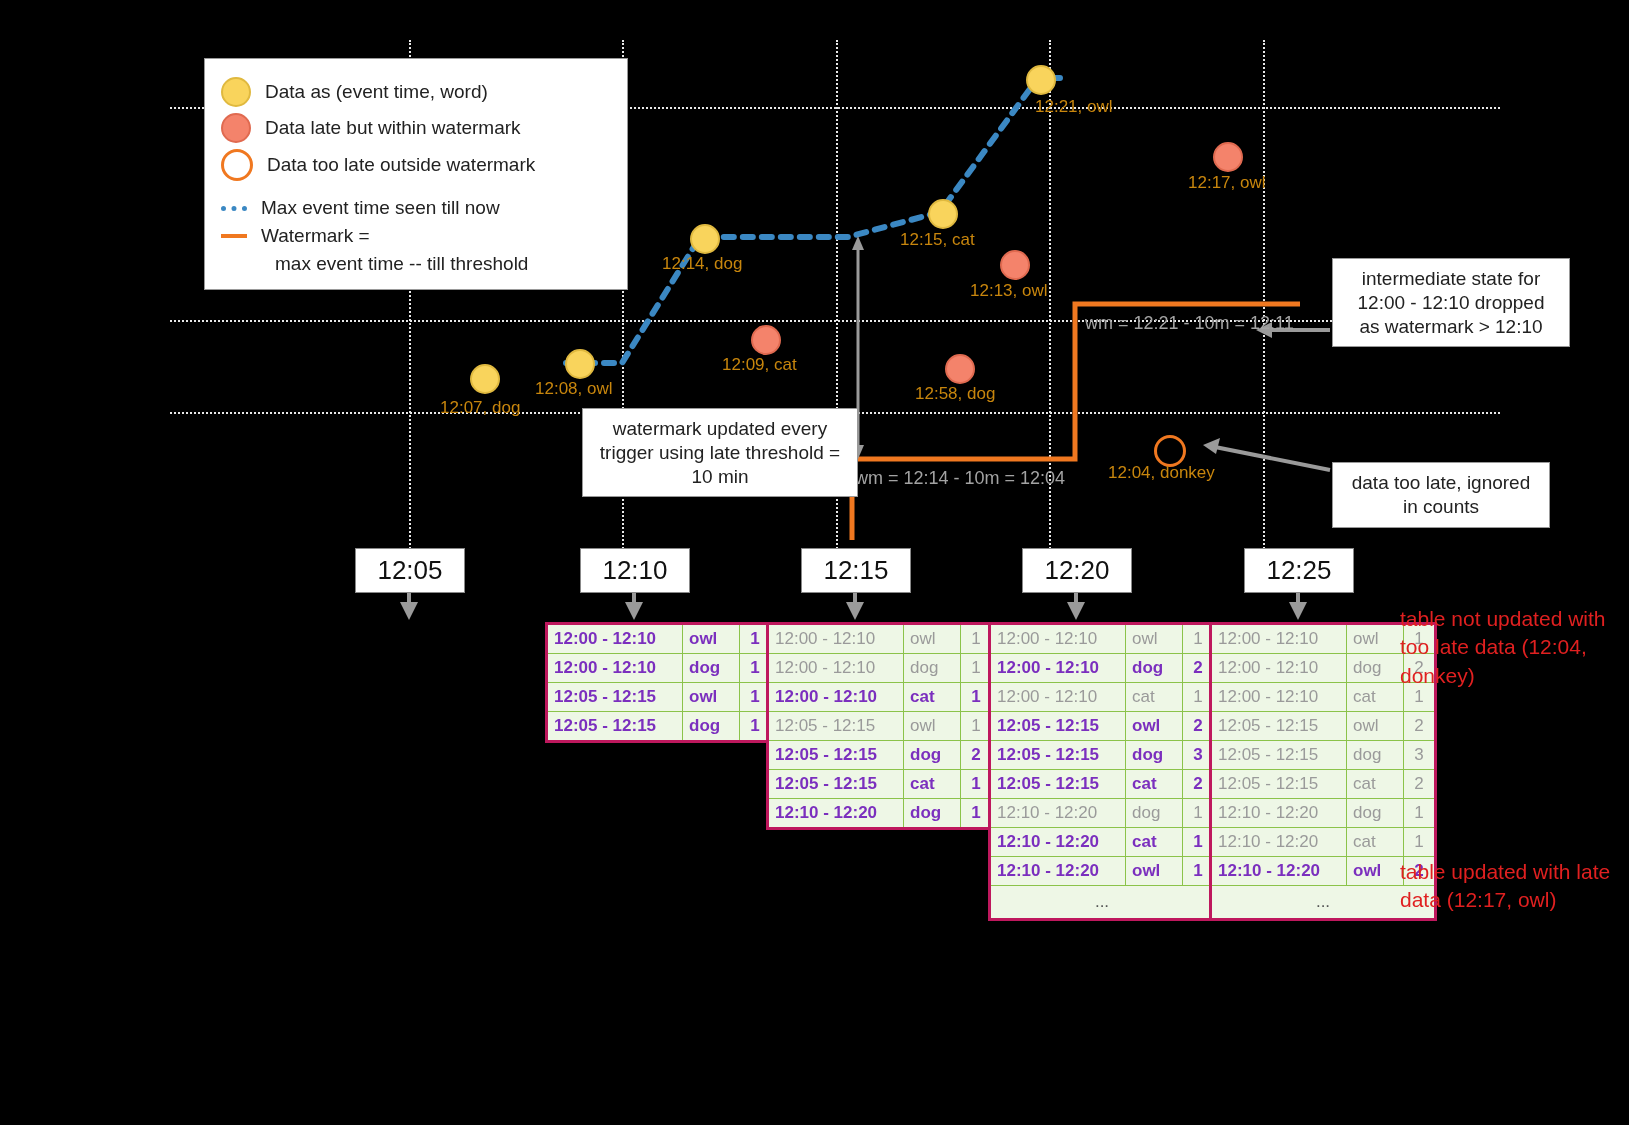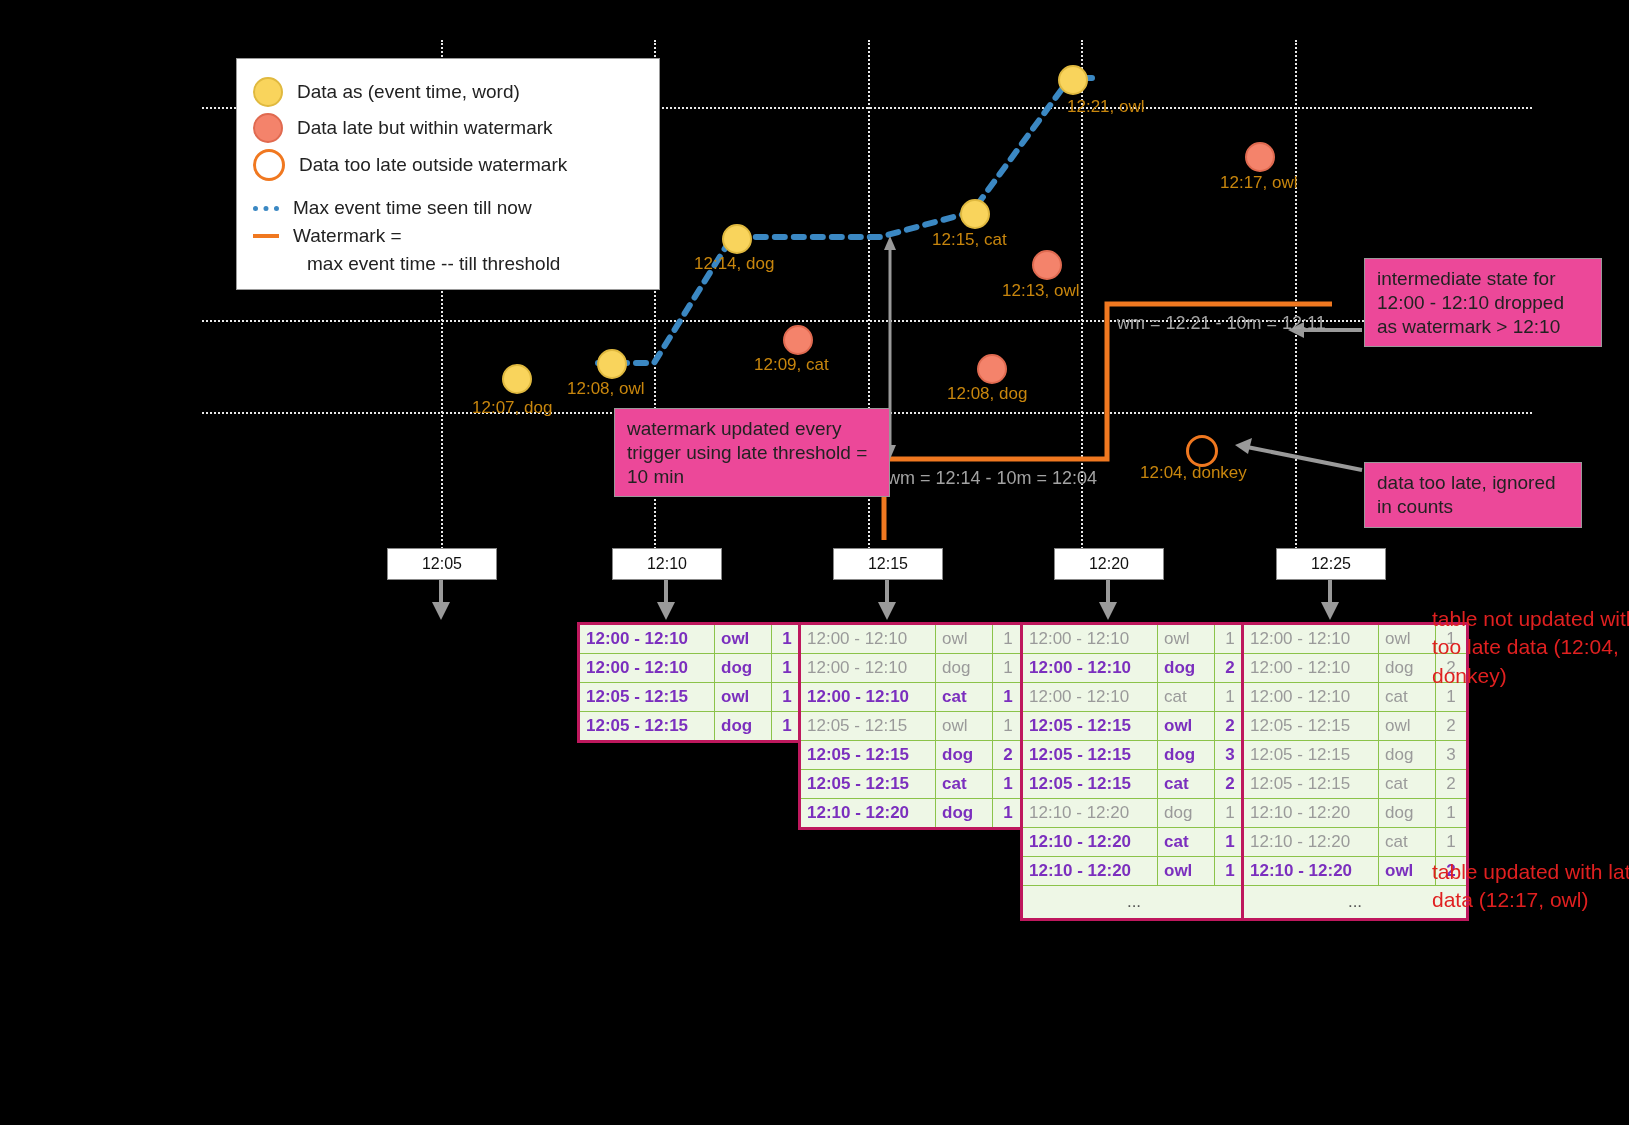--- a/index.html
+++ b/index.html
@@ -1,17 +1,17 @@
 <!DOCTYPE html>
 <html><head>
 <meta charset="utf-8">
 <style>
   html,body{margin:0;padding:0;background:#000;}
   body{width:1629px;height:1125px;position:relative;font-family:"Liberation Sans",sans-serif;overflow:hidden;}
-  #stage{position:absolute;left:0;top:0;width:1338px;height:1125px;margin-left:32px;}
+  #stage{position:absolute;left:0;top:0;width:1338px;height:1125px;}
   .gridline{position:absolute;background:transparent;}
   .hline{border-top:2px dotted #e8e8e8;height:0;}
   .vline{border-left:2px dotted #e8e8e8;width:0;}
 
   .dot{position:absolute;border-radius:50%;}
   .dot.ontime{background:#f9d45c;border:2px solid #e0b93f;}
   .dot.late{background:#f4836b;border:2px solid #e06a50;}
   .dot.toolate{background:#000;border:3px solid #f07820;}
   .dotlabel{position:absolute;color:#c8860d;font-size:17px;white-space:nowrap;}
 
@@ -20,25 +20,25 @@
   .legend-swatch{width:26px;height:26px;border-radius:50%;margin-right:14px;flex:0 0 26px;}
   .sw-ontime{background:#f9d45c;border:2px solid #e0b93f;}
   .sw-late{background:#f4836b;border:2px solid #e06a50;}
   .sw-toolate{background:#fff;border:3px solid #f07820;}
   .legend-line{width:26px;height:0;margin-right:14px;flex:0 0 26px;}
   .ln-dotted{border-top:5px dotted #3b88c3;}
   .ln-solid{border-top:4px solid #f07820;}
   .legend-text{font-size:19px;color:#222;}
   .legend-sub{font-size:19px;color:#222;margin-left:54px;}
 
-  .callout{position:absolute;background:#ec4899;border:1px solid #999;padding:8px 12px;font-size:19px;color:#222;line-height:1.25;text-align:left;}
+  .callout{position:absolute;background:#ffffff;border:1px solid #999;padding:8px 12px;font-size:19px;color:#222;line-height:1.25;text-align:center;}
 
   .wmlabel{position:absolute;color:#a3a3a3;font-size:18px;white-space:nowrap;}
 
-  .tickbox{position:absolute;background:#fff;border:1px solid #888;font-size:16px;color:#111;text-align:center;padding:6px 0;width:108px;}
+  .tickbox{position:absolute;background:#fff;border:1px solid #888;font-size:26px;color:#111;text-align:center;padding:6px 0;width:108px;}
 
   .table{position:absolute;border:3px solid #be185d;background:#eef7e6;}
   .trow{display:flex;align-items:stretch;border-bottom:1px solid #8bc34a;}
   .trow:last-child{border-bottom:none;}
   .tc-range{width:122px;padding:4px 6px;font-size:17px;border-right:1px solid #8bc34a;white-space:nowrap;}
   .tc-word{width:44px;padding:4px 6px;font-size:17px;border-right:1px solid #8bc34a;text-align:left;}
   .tc-count{width:22px;padding:4px 4px;font-size:17px;text-align:center;}
   .grey{color:#9a9a9a;}
   .purple{color:#7b2fbe;font-weight:bold;}
   .ellipsis{text-align:center;font-size:17px;color:#555;padding:6px 0;}
@@ -128,21 +128,21 @@
   <div class="dot late" style="left:751px;top:325px;width:26px;height:26px;"></div>
   <div class="dotlabel" style="left:722px;top:355px;">12:09, cat</div>
 
   <div class="dot ontime" style="left:928px;top:199px;width:26px;height:26px;"></div>
   <div class="dotlabel" style="left:900px;top:230px;">12:15, cat</div>
 
   <div class="dot late" style="left:1000px;top:250px;width:26px;height:26px;"></div>
   <div class="dotlabel" style="left:970px;top:281px;">12:13, owl</div>
 
   <div class="dot late" style="left:945px;top:354px;width:26px;height:26px;"></div>
-  <div class="dotlabel" style="left:915px;top:384px;">12:08, dog</div>
+  <div class="dotlabel" style="left:915px;top:384px;">12:58, dog</div>
 
   <div class="dot ontime" style="left:1026px;top:65px;width:26px;height:26px;"></div>
   <div class="dotlabel" style="left:1035px;top:97px;">12:21, owl</div>
 
   <div class="dot late" style="left:1213px;top:142px;width:26px;height:26px;"></div>
   <div class="dotlabel" style="left:1188px;top:173px;">12:17, owl</div>
 
   <div class="dot toolate" style="left:1154px;top:435px;width:26px;height:26px;"></div>
   <div class="dotlabel" style="left:1108px;top:463px;">12:04, donkey</div>
 

